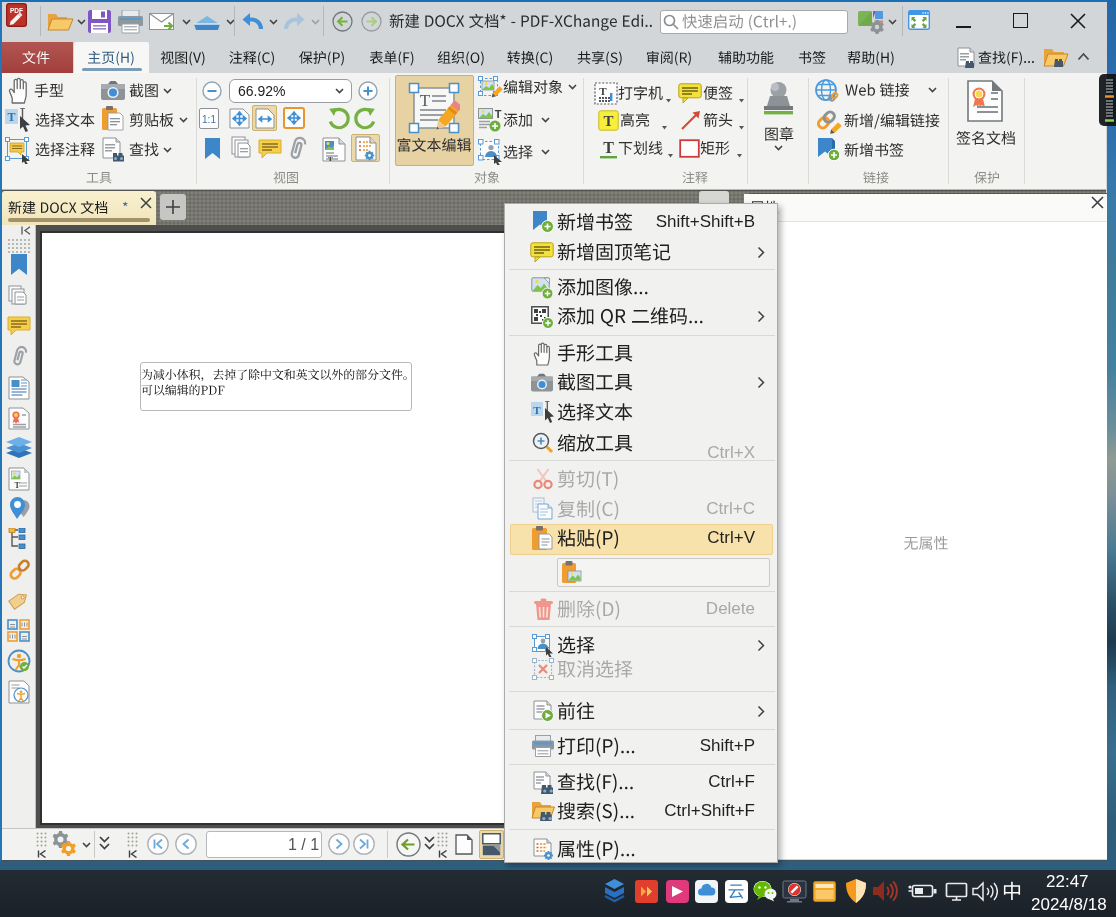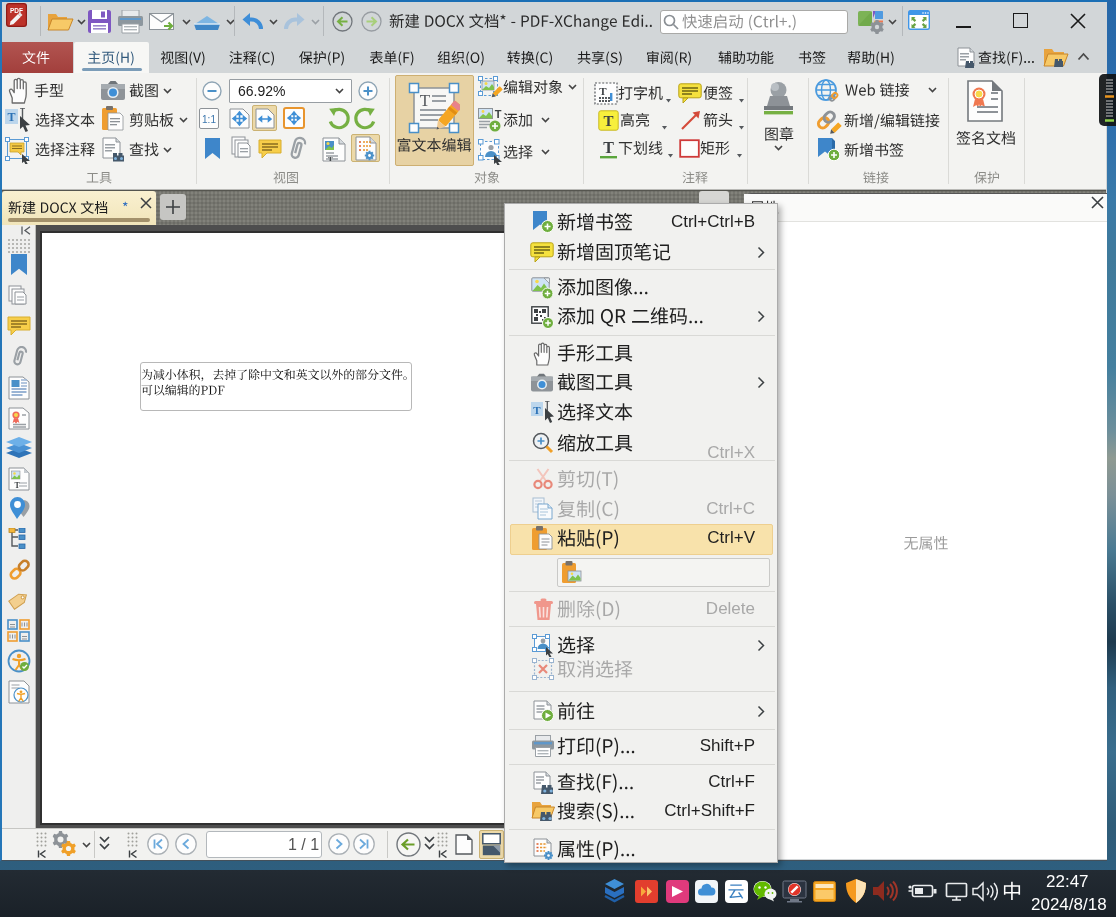--- a/index.html
+++ b/index.html
@@ -27,21 +27,21 @@
 #panelhead{left:0;top:0;width:363px;height:28px;background:#fafaf9;border-bottom:1px solid #e2e2df}
 #statusbar{left:2px;top:828px;width:742px;height:32px;background:#f2f2f0;border-top:1px solid #c6c6c3}
 #filebtn{left:2px;top:42px;width:71px;height:31px;background:linear-gradient(#b25551,#a23f3c)}
 #hometab{left:74px;top:42px;width:75px;height:31px;background:#f7f7f5;border-radius:2px 2px 0 0}
 #menu{left:504px;top:203px;width:274px;height:660px;background:#f1f1ef;border:1px solid #ababab;
  box-shadow:3px 3px 6px rgba(0,0,0,.3);z-index:50}
 #menu .hl{position:absolute;left:5px;top:320px;width:263px;height:31px;background:#f8e2ab;border:1px solid #eecf8f;border-radius:2px}
 #menu .pal{position:absolute;left:52px;top:354px;width:213px;height:29px;background:#f4f4f2;border:1px solid #c9c9c7;border-radius:2px}
 #menu .sep{position:absolute;left:4px;width:266px;height:1px;background:#d9d9d6}
 #osd{left:1099px;top:74px;width:17px;height:52px;background:rgba(16,19,23,.93);border-radius:5px 0 0 5px;z-index:60}
-#zoombox{left:229px;top:79px;width:123px;height:24px;background:#fff;border:1px solid #989ea3;border-radius:1px;
+#zoombox{left:229px;top:79px;width:123px;height:24px;background:#fff;border:1px solid #989ea3;border-radius:6px;
  font-size:14px;color:#222;line-height:22px;padding-left:8px}
 #searchbox{left:660px;top:10px;width:188px;height:24px;background:#fff;border:1px solid #a9a9a7;border-radius:3px}
 .selbox{background:#ecd9a9;border:1px solid #cbb273;border-radius:2px}
 .ltxt{position:absolute;color:#1f1f1f;font-size:17px;z-index:101}
 .gray{color:#a8a8a8}
 svg.ic{position:absolute;z-index:15}
 </style></head>
 <body>
 <div id="desk" class="ab"></div>
 <div id="app" class="ab"></div>
@@ -995,21 +995,21 @@
   <div class="sep" style="top:256px"></div>
   <div class="sep" style="top:387px"></div>
   <div class="sep" style="top:422px"></div>
   <div class="sep" style="top:487px"></div>
   <div class="sep" style="top:525px"></div>
   <div class="sep" style="top:560px"></div>
   <div class="sep" style="top:625px"></div>
 </div>
 <div class="ab" id="osd"></div>
 
-<div class="ltxt" style="right:361px;top:212px">Ctrl+Ctrl+B</div>
+<div class="ltxt" style="right:361px;top:212px">Shift+Shift+B</div>
 <div class="ltxt gray" style="right:361px;top:443px">Ctrl+X</div>
 <div class="ltxt gray" style="right:361px;top:499px">Ctrl+C</div>
 <div class="ltxt" style="right:361px;top:528px">Ctrl+V</div>
 <div class="ltxt gray" style="right:361px;top:599px">Delete</div>
 <div class="ltxt" style="right:361px;top:736px">Shift+P</div>
 <div class="ltxt" style="right:361px;top:772px">Ctrl+F</div>
 <div class="ltxt" style="right:361px;top:801px">Ctrl+Shift+F</div>
 <div class="ltxt" style="left:288px;top:836px;color:#555;font-size:16px">1 / 1</div>
 <div class="ltxt" style="left:1046px;top:872px;color:#fff;font-size:17px">22:47</div>
 <div class="ltxt" style="left:1031px;top:895px;color:#fff;font-size:17px">2024/8/18</div>

